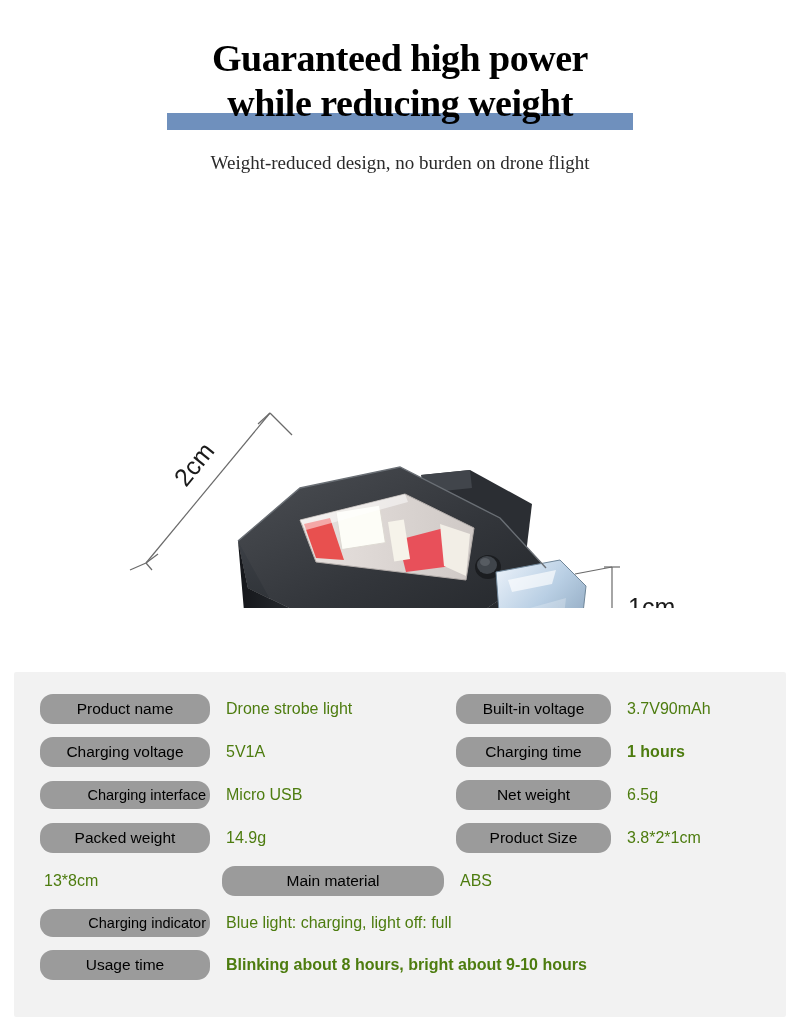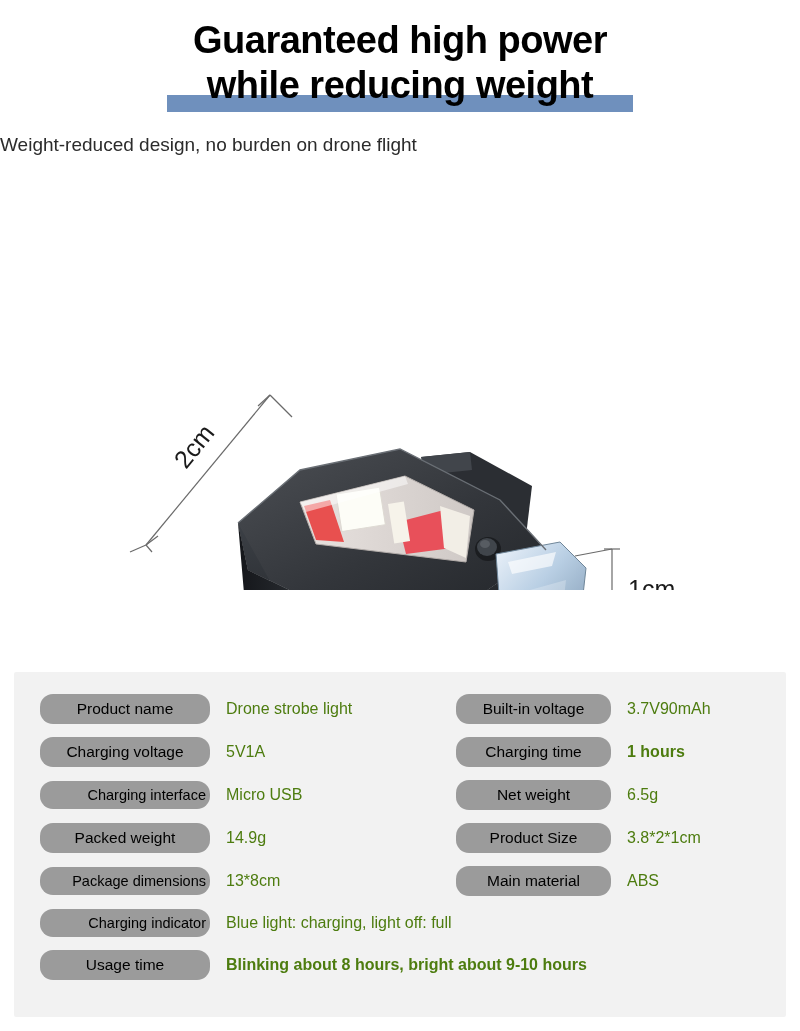--- a/index.html
+++ b/index.html
@@ -9,22 +9,23 @@
     height: 1031px;
     background: #ffffff;
     font-family: "Liberation Sans", sans-serif;
     color: #111;
     position: relative;
     overflow: hidden;
   }
 
   
   .header {
-    padding-top: 18px;
-    text-align: center;
+    padding-top: 36px;
+    text-align: center;
+    font-family: Liberation Serif, serif;
   }
   .title-block {
     display: inline-block;
     position: relative;
     text-align: center;
   }
   .title-line {
     font-size: 38px;
     font-weight: bold;
     line-height: 1.18;
@@ -40,21 +41,21 @@
     margin-top: -13px;
     background: #6f90bd;
     width: 466px;
     margin-left: auto;
     margin-right: auto;
   }
   .subtitle {
     margin-top: 22px;
     font-size: 19px;
     color: #2b2b2b;
-    text-align: left;
+    text-align: center;
   }
 
   
   .product-area {
     position: relative;
     width: 800px;
     height: 420px;
     margin-top: 14px;
   }
   svg.diagram { display: block; }
@@ -227,21 +228,20 @@
     <div class="lbl small">Charging interface</div>
     <div class="val">Micro USB</div>
     <div class="lbl">Net weight</div>
     <div class="val">6.5g</div>
 
     <div class="lbl">Packed weight</div>
     <div class="val">14.9g</div>
     <div class="lbl">Product Size</div>
     <div class="val">3.8*2*1cm</div>
 
-    <div class="lbl small">Package dimensions</div>
     <div class="val">13*8cm</div>
     <div class="lbl">Main material</div>
     <div class="val">ABS</div>
 
     <div class="lbl small row-wide-label">Charging indicator</div>
     <div class="val wide-val">Blue light: charging, light off: full</div>
 
     <div class="lbl row-wide-label">Usage time</div>
     <div class="val wide-val bold">Blinking  about 8 hours,  bright about 9-10 hours</div>
 

